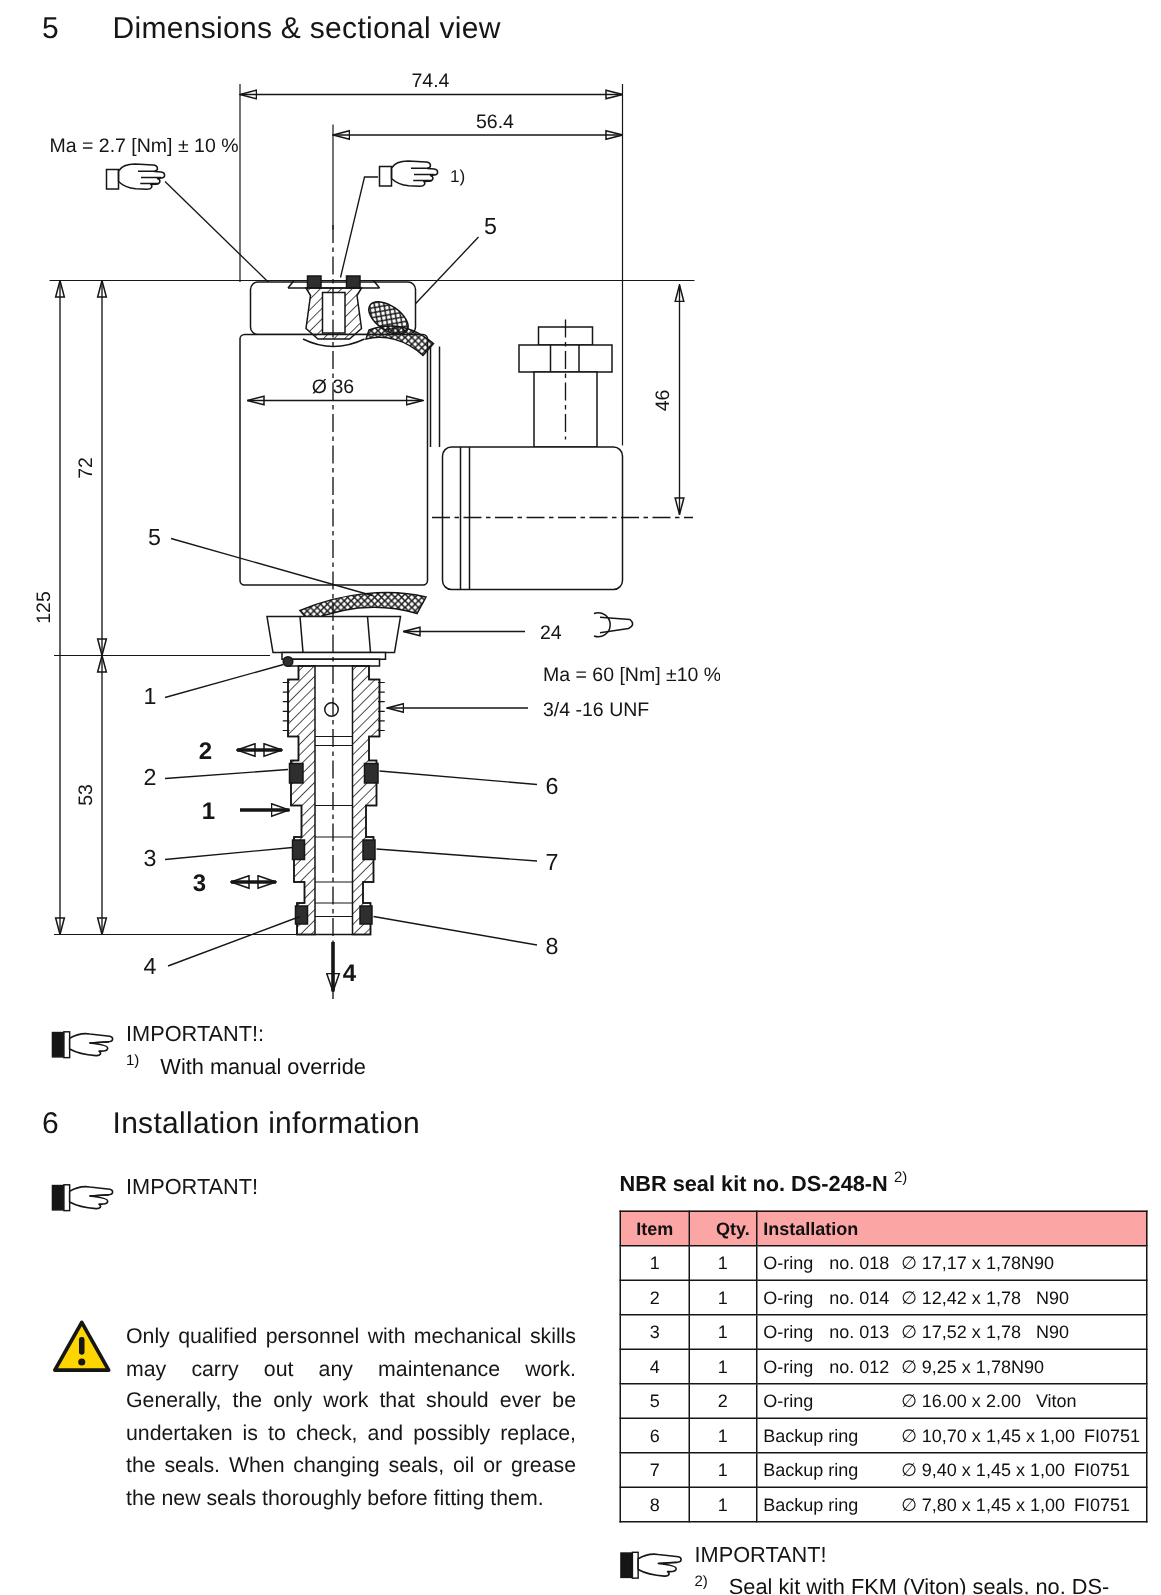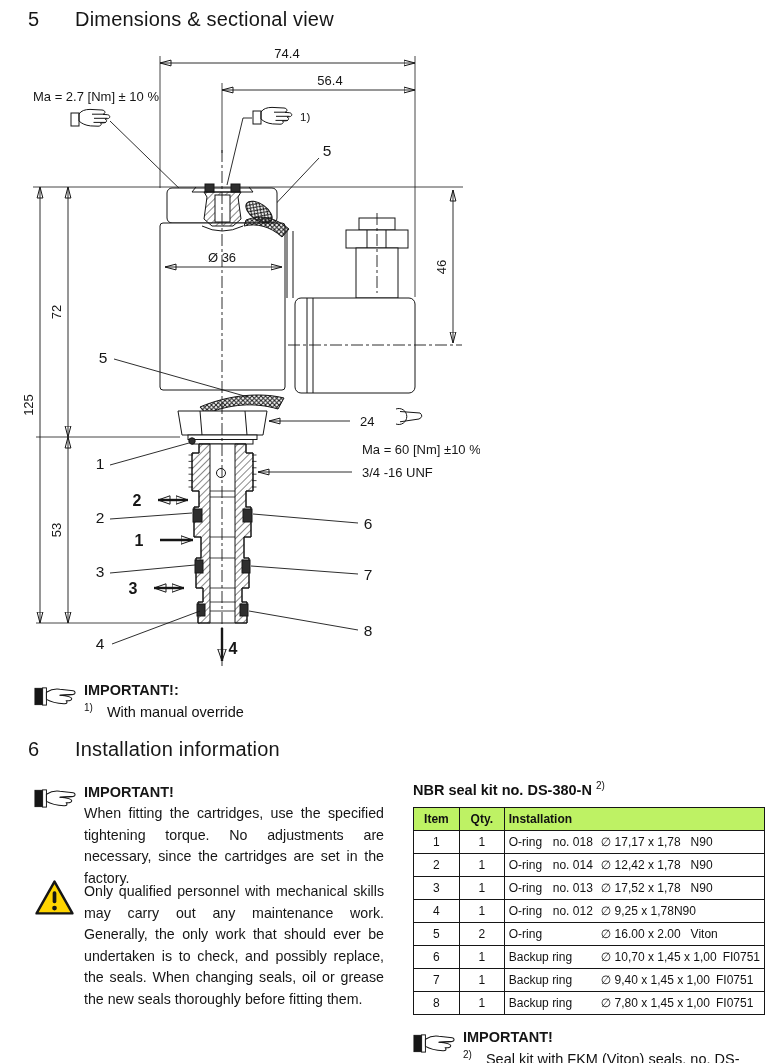--- a/index.html
+++ b/index.html
@@ -23,30 +23,30 @@
   #draw .pb{stroke-width:2.4;marker-start:url(#arrB);marker-end:url(#arrB);}
   #draw .pb1{stroke-width:2.4;marker-end:url(#arrB);}
   #draw text{stroke:none;fill:#161616;font-family:"Liberation Sans",sans-serif;}
   .t13{font-size:13px;}
   .t12{font-size:11.5px;}
   .tc15{font-size:15.5px;text-anchor:middle;}
   .tb{font-size:16px;font-weight:bold;text-anchor:middle;}
   
   .note-row{display:flex;align-items:flex-start;}
   .note-icon{width:50px;flex:0 0 50px;padding-top:1px;}
-  .nb-title{font-weight:bold;font-size:14.5px;color:#161616;}
+  .nb-title{font-weight:normal;font-size:14.5px;color:#161616;}
   .nb-line{font-size:14.5px;margin-top:4px;}
   .nb-line sup{font-size:10px;margin-right:14px;}
   .para{font-size:14.2px;line-height:21.5px;text-align:justify;width:300px;color:#161616;margin-top:3px;}
   
   .kit-title{font-size:14.5px;font-weight:bold;}
   .kit-title sup{font-size:10px;font-weight:normal;}
   table.kit{border-collapse:collapse;margin-top:9px;width:352px;}
   table.kit th,table.kit td{border:1px solid #161616;font-size:12px;height:20px;padding:1px 4px;}
-  table.kit thead th{background:#bef264;font-weight:bold;text-align:left;}
+  table.kit thead th{background:#fca5a5;font-weight:bold;text-align:left;}
   table.kit .c-item{width:48px;text-align:center;}
   table.kit .c-qty{width:48px;text-align:center;}
   table.kit td.tc{text-align:center;}
   .desc{display:grid;grid-template-columns:44px 48px max-content 1fr;white-space:nowrap;}
   .desc span{overflow:visible;}
 </style>
 </head>
 <body>
 
 <svg width="0" height="0" style="position:absolute" aria-hidden="true">
@@ -291,56 +291,55 @@
 </div>
 
 <div class="note-row abs" style="left:34px;top:784px;">
   <div class="note-icon">
     <svg width="44" height="26" viewBox="0 0 46 26">
         <use href="#note-hand"></use>
       </svg>
   </div>
   <div>
     <div class="nb-title">IMPORTANT!</div>
-    <div class="para">When fitting the cartridges, use the specified tightening torque. No adjustments are necessary, since the cartridges are set in the factory.</div>
   </div>
 </div>
 
 <div class="note-row abs" style="left:34px;top:878px;">
   <div class="note-icon">
     <svg width="41" height="37" viewBox="0 0 40 36">
         <use href="#warn-tri"></use>
       </svg>
   </div>
   <div>
     <div class="para">Only qualified personnel with mechanical skills may carry out any maintenance work. Generally, the only work that should ever be undertaken is to check, and possibly replace, the seals. When changing seals, oil or grease the new seals thoroughly before fitting them.</div>
   </div>
 </div>
 
 <div class="abs" style="left:413px;top:780px;width:354px;">
   <div class="kit-title">
-    <span>NBR seal kit no. DS-380-N</span> <sup>2)</sup>
+    <span>NBR seal kit no. DS-248-N</span> <sup>2)</sup>
   </div>
   <table class="kit">
     <thead>
       <tr>
         <th class="c-item" style="text-align:center">Item</th>
-        <th class="c-qty" style="text-align:center">Qty.</th>
+        <th class="c-qty" style="text-align:right">Qty.</th>
         <th>Installation</th>
       </tr>
     </thead>
     <tbody>
       <tr>
         <td class="tc">1</td>
         <td class="tc">1</td>
         <td>
             <div class="desc">
               <span>O-ring</span>
               <span>no. 018</span>
-              <span style="padding-right:10px">∅ 17,17 x 1,78</span>
+              <span style="">∅ 17,17 x 1,78</span>
               <span>N90</span>
             </div>
           </td>
       </tr>
       <tr>
         <td class="tc">2</td>
         <td class="tc">1</td>
         <td>
             <div class="desc">
               <span>O-ring</span>

